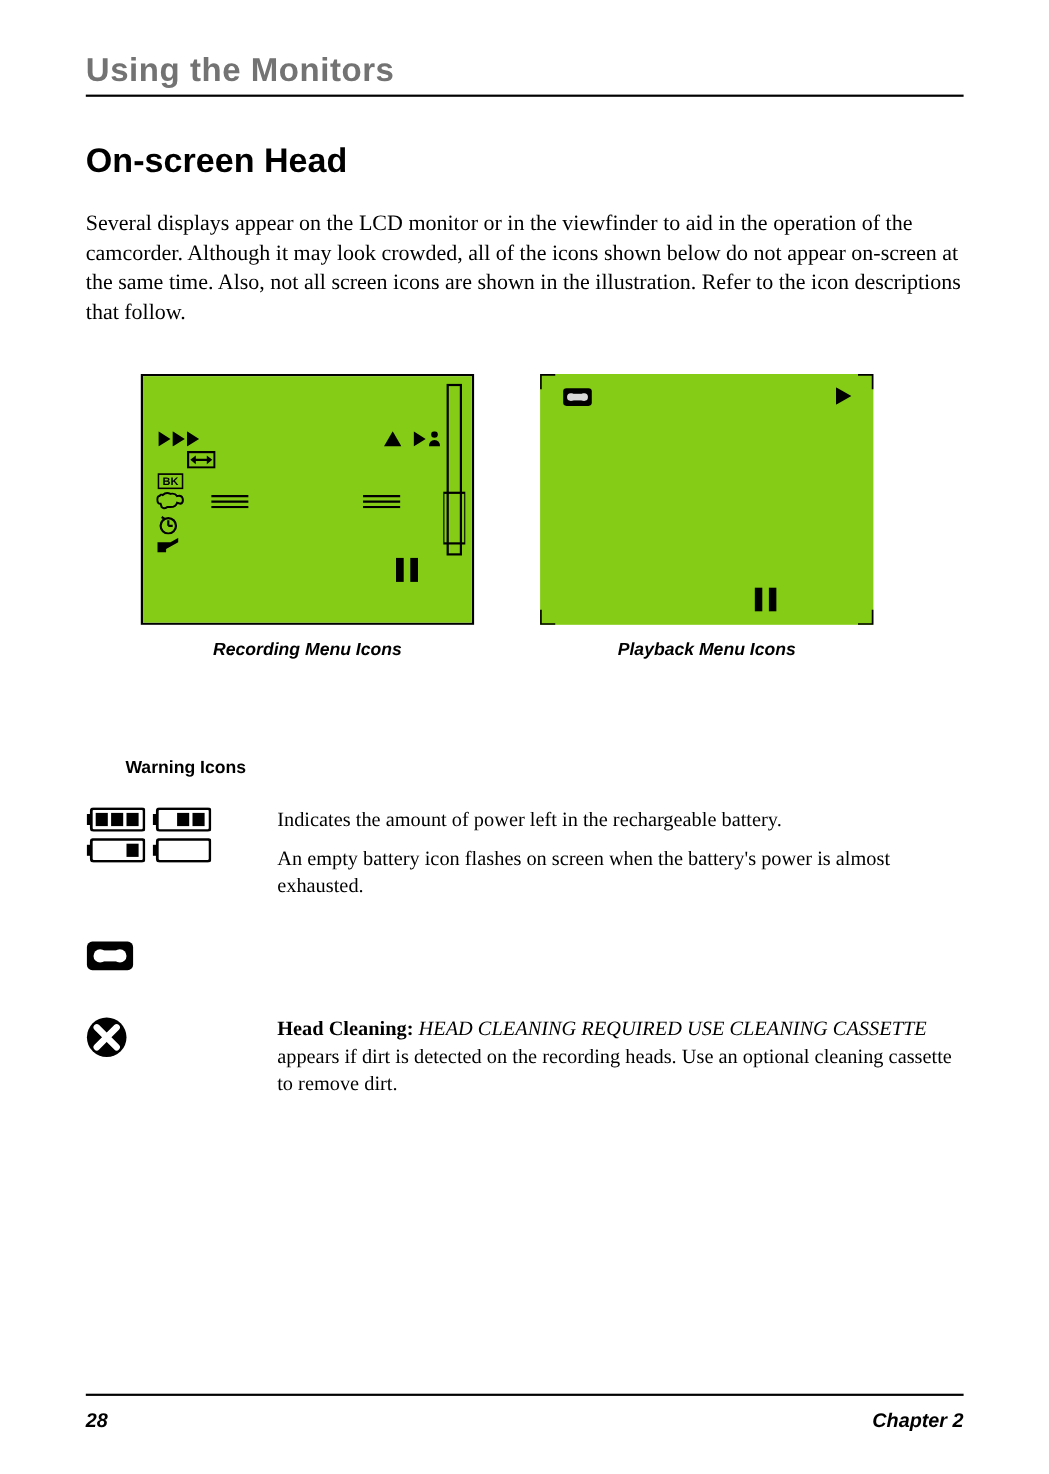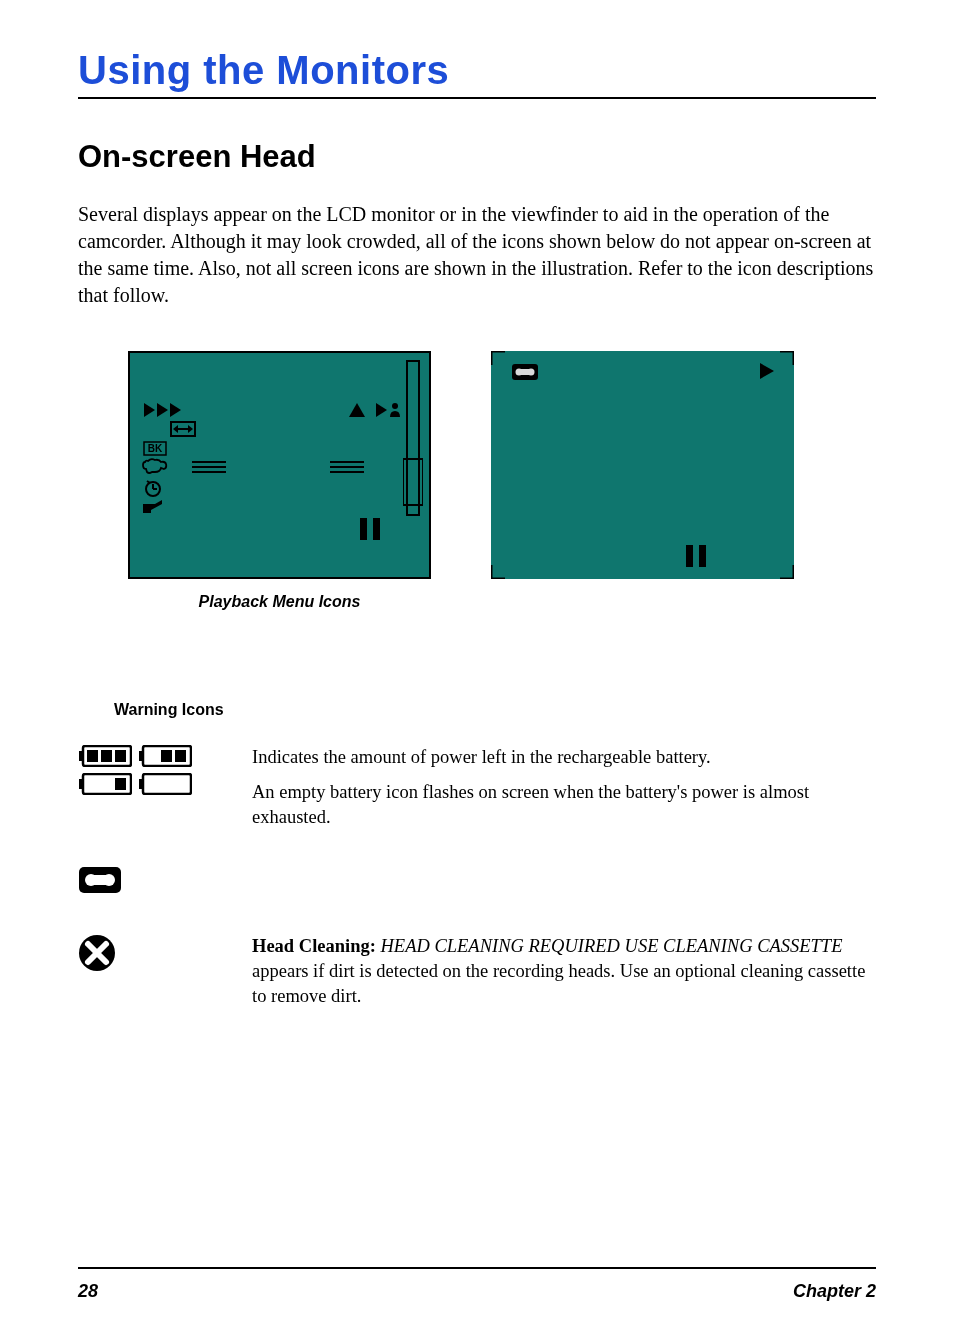--- a/index.html
+++ b/index.html
@@ -12,22 +12,22 @@
       height: 1340px;
       background: #fff;
       font-family: Georgia, 'Times New Roman', serif;
       color: #000;
       padding: 40px 78px 40px 78px;
       position: relative;
     }
     .chapter-title {
       font-family: 'Arial Black', Arial, sans-serif;
       font-weight: 900;
-      font-size: 40px;
-      color: #1d4ed8;
+      font-size: 30px;
+      color: #737373;
       letter-spacing: 0.5px;
       margin-bottom: 4px;
       margin-top: 8px;
     }
     .hr-main {
       border: none;
       border-top: 2px solid #000;
       margin-bottom: 40px;
     }
     .section-title {
@@ -44,21 +44,21 @@
     .screens-row {
       display: flex;
       gap: 60px;
       margin-left: 50px;
       margin-bottom: 14px;
     }
     .screen-box {
       position: relative;
     }
     .screen-gray {
-      background: #0f766e;
+      background: #84cc16;
       position: relative;
     }
     .screen1-container {
       width: 303px;
       height: 228px;
       border: 2px solid #000;
     }
     .screen1 {
       width: 100%;
       height: 100%;
@@ -279,20 +279,21 @@
         <svg class="icon" style="left:195px; bottom:12px;" width="20" height="22" viewBox="0 0 20 22">
           <rect x="0" y="0" width="7" height="22" fill="#000"></rect>
           <rect x="13" y="0" width="7" height="22" fill="#000"></rect>
         </svg>
       </div>
     </div>
   </div>
 </div>
 
 <div class="caption-row">
+  <div class="caption">Recording Menu Icons</div>
   <div class="caption">Playback Menu Icons</div>
 </div>
 
 <div class="subsection-title">Warning Icons</div>
 
 <div class="warning-row">
   <div class="warning-icons">
     <svg width="54" height="22" viewBox="0 0 54 22">
       <rect x="5" y="1" width="48" height="20" rx="2" fill="none" stroke="#000" stroke-width="2.5"></rect>
       <rect x="1" y="6" width="4" height="10" fill="#000"></rect>

